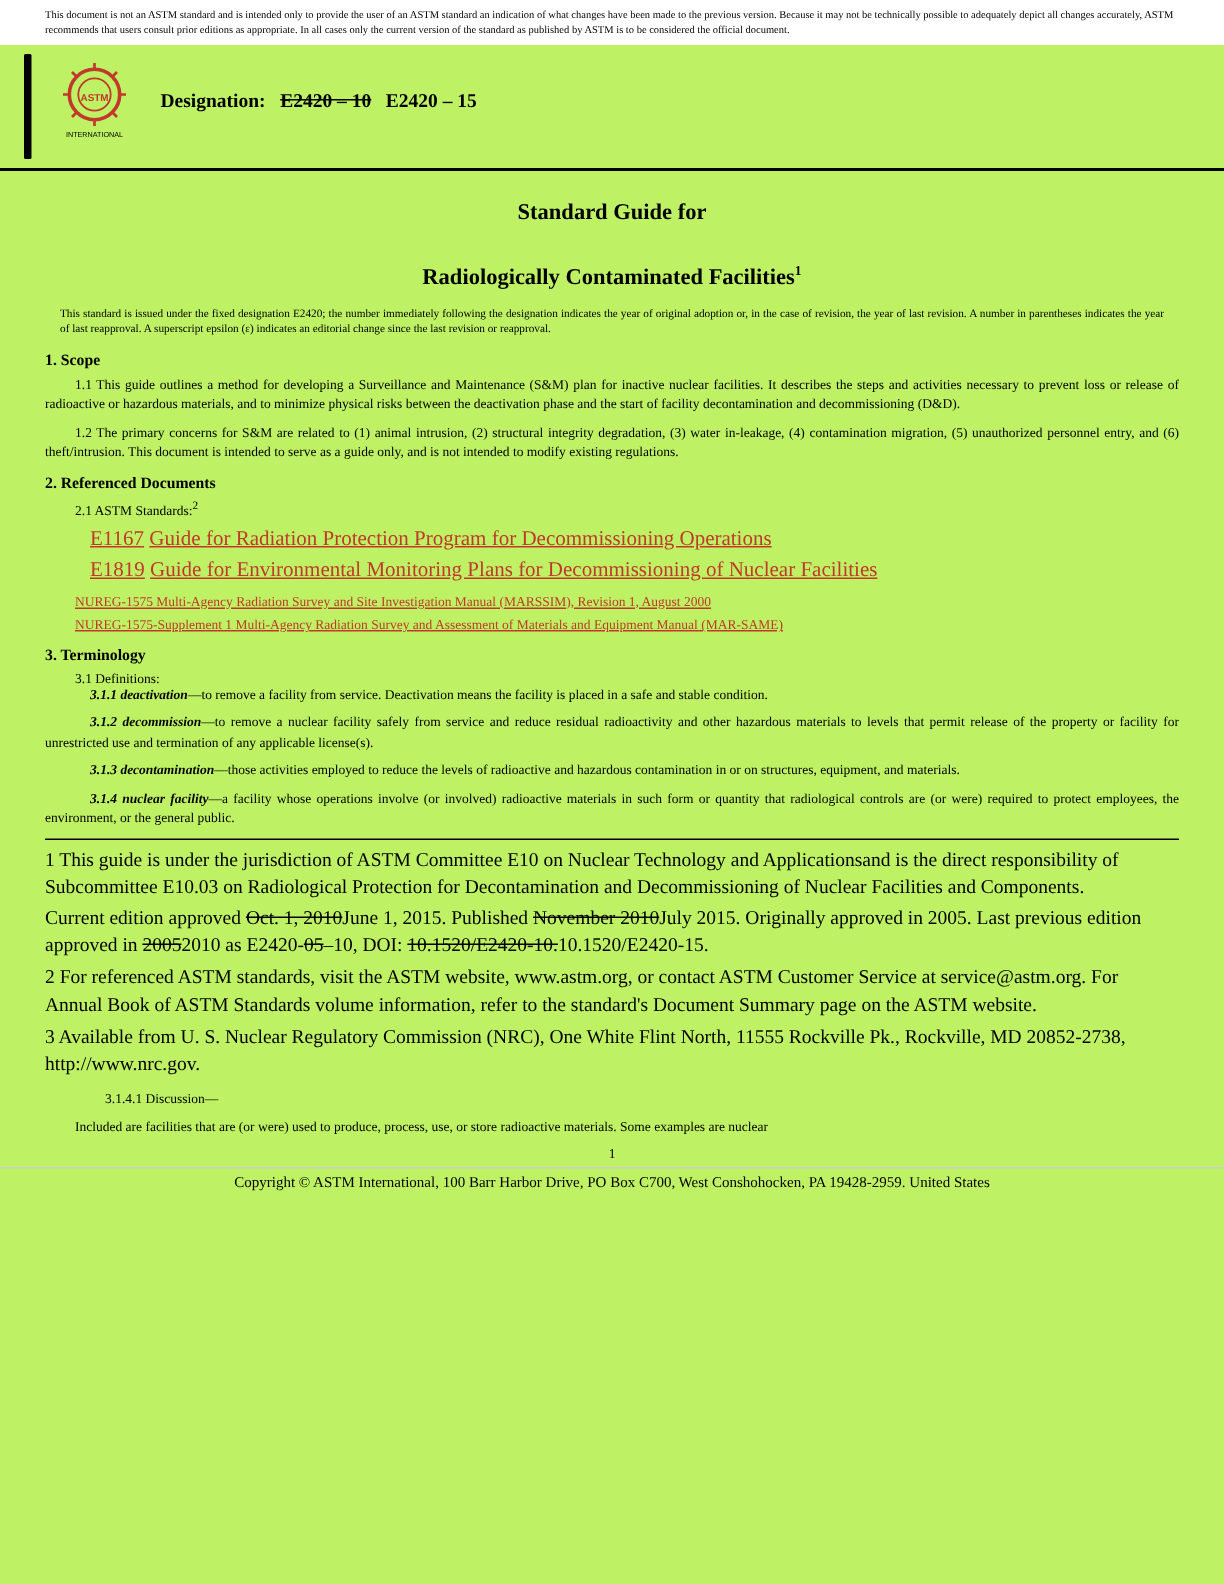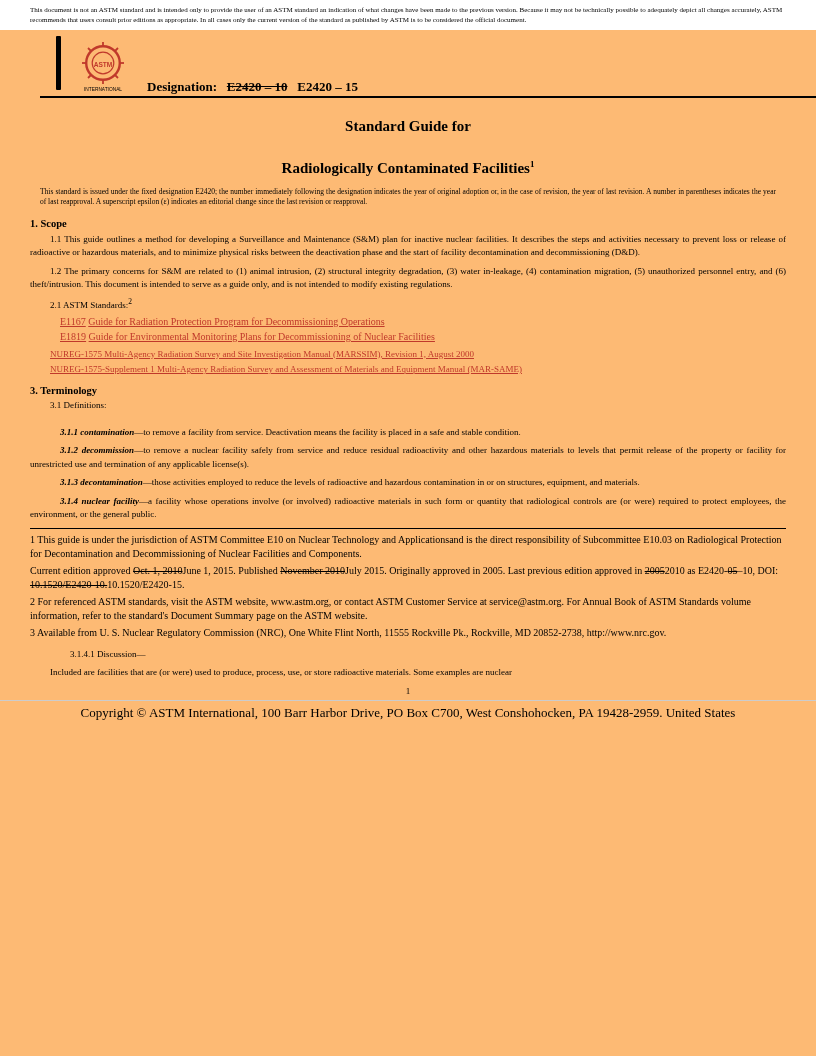--- a/index.html
+++ b/index.html
@@ -10,37 +10,36 @@
       background: #fff;
       width: 816px;
       min-height: 1056px;
       position: relative;
     }
     .page {
       width: 816px;
       min-height: 1056px;
       padding: 0;
       position: relative;
-      background: #fdba74;
+      background: #bef264;
     }
     .top-notice {
       background: #fff;
       border-bottom: none;
       padding: 6px 30px 4px 30px;
       font-size: 7px;
       line-height: 1.4;
       color: #000;
     }
     .header-section {
       display: flex;
-      align-items: flex-end;
-      padding: 6px 30px 0 30px;
+      align-items: center;
+      padding: 6px 30px 16px 30px;
       border-bottom: 2px solid #000;
       position: relative;
-      margin-left: 40px;
     }
     .logo-area {
       width: 65px;
       flex-shrink: 0;
       display: flex;
       flex-direction: column;
       align-items: center;
       margin-right: 12px;
     }
     .designation-area {
@@ -88,45 +87,45 @@
     }
     .link-blue {
       color: #1a5276;
       text-decoration: underline;
     }
     .ref-list {
       margin-left: 30px;
       margin-bottom: 4px;
     }
     .ref-item-inline {
-      font-size: 10px;
+      font-size: 14px;
       line-height: 1.5;
     }
     .ref-item-inline span {
       color: #c0392b;
       text-decoration: underline;
     }
     .footnote-section {
       border-top: 1px solid #000;
       margin: 6px 0 4px 0;
       padding-top: 4px;
-      font-size: 10px;
+      font-size: 13px;
       line-height: 1.4;
     }
     .footnote-section .fn-item {
       margin-bottom: 3px;
     }
     .page-number {
       text-align: center;
       font-size: 9px;
       margin-top: 6px;
       margin-bottom: 4px;
     }
     .copyright-footer {
-      font-size: 13px;
+      font-size: 10px;
       text-align: center;
       color: #000;
       padding: 4px 15px;
       border-top: 1px solid #ccc;
     }
     .italic { font-style: italic; }
     .bold { font-weight: bold; }
     .strikethrough { text-decoration: line-through; }
     .astm-logo-svg {
       width: 60px;
@@ -219,20 +218,23 @@
     </div>
 
     <div class="para">
       <span>1.1  This guide outlines a method for developing a Surveillance and Maintenance (S&amp;M) plan for inactive nuclear facilities. It describes the steps and activities necessary to prevent loss or release of radioactive or hazardous materials, and to minimize physical risks between the deactivation phase and the start of facility decontamination and decommissioning (D&amp;D).</span>
     </div>
 
     <div class="para">
       <span>1.2  The primary concerns for S&amp;M are related to (1) animal intrusion, (2) structural integrity degradation, (3) water in-leakage, (4) contamination migration, (5) unauthorized personnel entry, and (6) theft/intrusion. This document is intended to serve as a guide only, and is not intended to modify existing regulations.</span>
     </div>
 
+    <div class="section-heading">
+      <span>2. Referenced Documents</span>
+    </div>
 
     <div style="font-size:9px; margin-bottom:4px; text-indent:20px;">
       <span>2.1  ASTM Standards:</span><sup>2</sup>
     </div>
 
     <div class="ref-list">
       <div class="ref-item-inline">
         <span class="link-blue">E1167</span>
         <span class="link-blue"> Guide for Radiation Protection Program for Decommissioning Operations</span>
       </div>
@@ -249,26 +251,26 @@
       </div>
       <div class="nrc-ref-item">
         <span class="nrc-link">NUREG-1575-Supplement 1 Multi-Agency Radiation Survey and Assessment of Materials and Equipment Manual (MAR-SAME)</span>
       </div>
     </div>
 
     <div class="section-heading">
       <span>3. Terminology</span>
     </div>
 
-    <div style="font-size:9px; margin-bottom:16px; text-indent:20px;">
+    <div style="font-size:9px; margin-bottom:0; text-indent:20px;">
       <span>3.1  Definitions:</span>
     </div>
 
     <div class="para" style="text-indent:30px;">
-      <span class="italic bold">3.1.1  <span style="font-style:italic;">contamination</span></span><span>—to remove a facility from service. Deactivation means the facility is placed in a safe and stable condition.</span>
+      <span class="italic bold">3.1.1  <span style="font-style:italic;">deactivation</span></span><span>—to remove a facility from service. Deactivation means the facility is placed in a safe and stable condition.</span>
     </div>
 
     <div class="para" style="text-indent:30px;">
       <span class="italic bold">3.1.2  <span style="font-style:italic;">decommission</span></span><span>—to remove a nuclear facility safely from service and reduce residual radioactivity and other hazardous materials to levels that permit release of the property or facility for unrestricted use and termination of any applicable license(s).</span>
     </div>
 
     <div class="para" style="text-indent:30px;">
       <span class="italic bold">3.1.3  <span style="font-style:italic;">decontamination</span></span><span>—those activities employed to reduce the levels of radioactive and hazardous contamination in or on structures, equipment, and materials.</span>
     </div>
 

